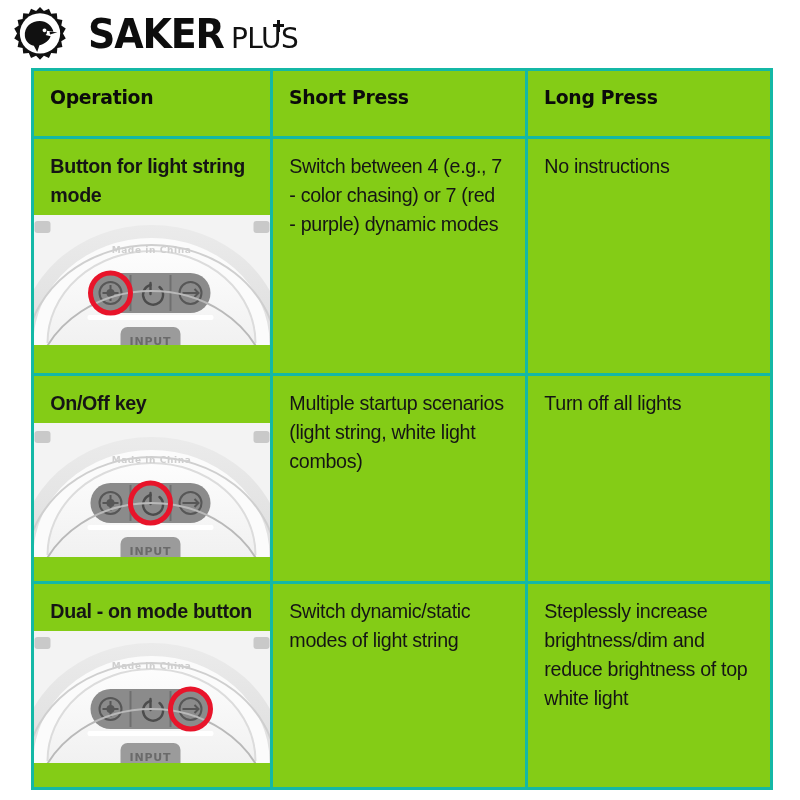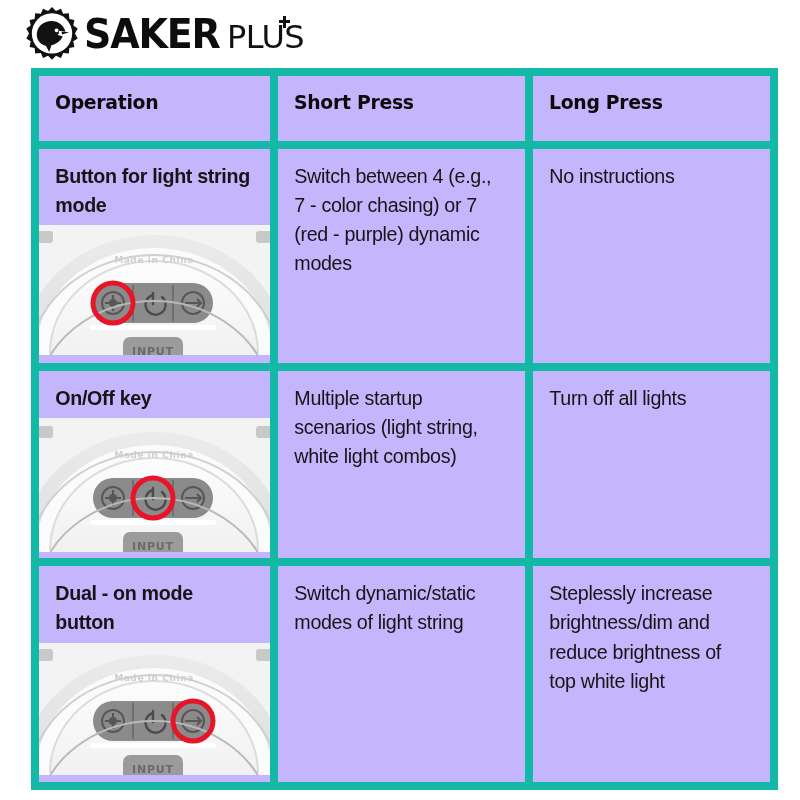--- a/index.html
+++ b/index.html
@@ -11,26 +11,26 @@
     width: 800px;
     height: 800px;
     font-family: "Liberation Sans", sans-serif;
     color: #111111;
     overflow: hidden;
   }
 
   
   .logo-bar {
     position: absolute;
-    left: 24px;
+    left: 12px;
     top: 6px;
     height: 56px;
     display: flex;
     align-items: center;
-    gap: 4px;
+    gap: 20px;
   }
   .logo-emblem {
     width: 56px;
     height: 56px;
     display: block;
   }
   .logo-wordmark {
     display: flex;
     align-items: baseline;
     line-height: 1;
@@ -44,21 +44,21 @@
     transform: scaleX(0.95);
     transform-origin: left center;
   }
   .logo-plus-wrap {
     position: relative;
     display: inline-block;
   }
   .logo-plus {
     font-family: "DejaVu Sans", sans-serif;
     font-weight: 400;
-    font-size: 32px;
+    font-size: 28px;
     letter-spacing: -0.5px;
     color: #111111;
     transform: scaleX(0.95);
     transform-origin: left center;
     text-align: center;
   }
   .logo-cross {
     position: absolute;
     right: 14px;
     top: -5px;
@@ -80,24 +80,24 @@
     left: 31px;
     top: 68px;
     width: 742px;
     height: 722px;
     border-collapse: collapse;
     table-layout: fixed;
     border: 3px solid #111111;
     background: #ffffff;
   }
   .spec-table td, .spec-table th {
-    border: 8px solid #14b8a6;
+    border: 3px solid #14b8a6;
     vertical-align: top;
     padding: 0;
-    background: #c4b5fd;
+    background: #84cc16;
   }
   .col-op   { width: 239px; }
   .col-sp   { width: 255px; }
   .col-lp   { width: 245px; }
 
   .head-row th {
     height: 65px;
     text-align: left;
   }
   .head-cell {

